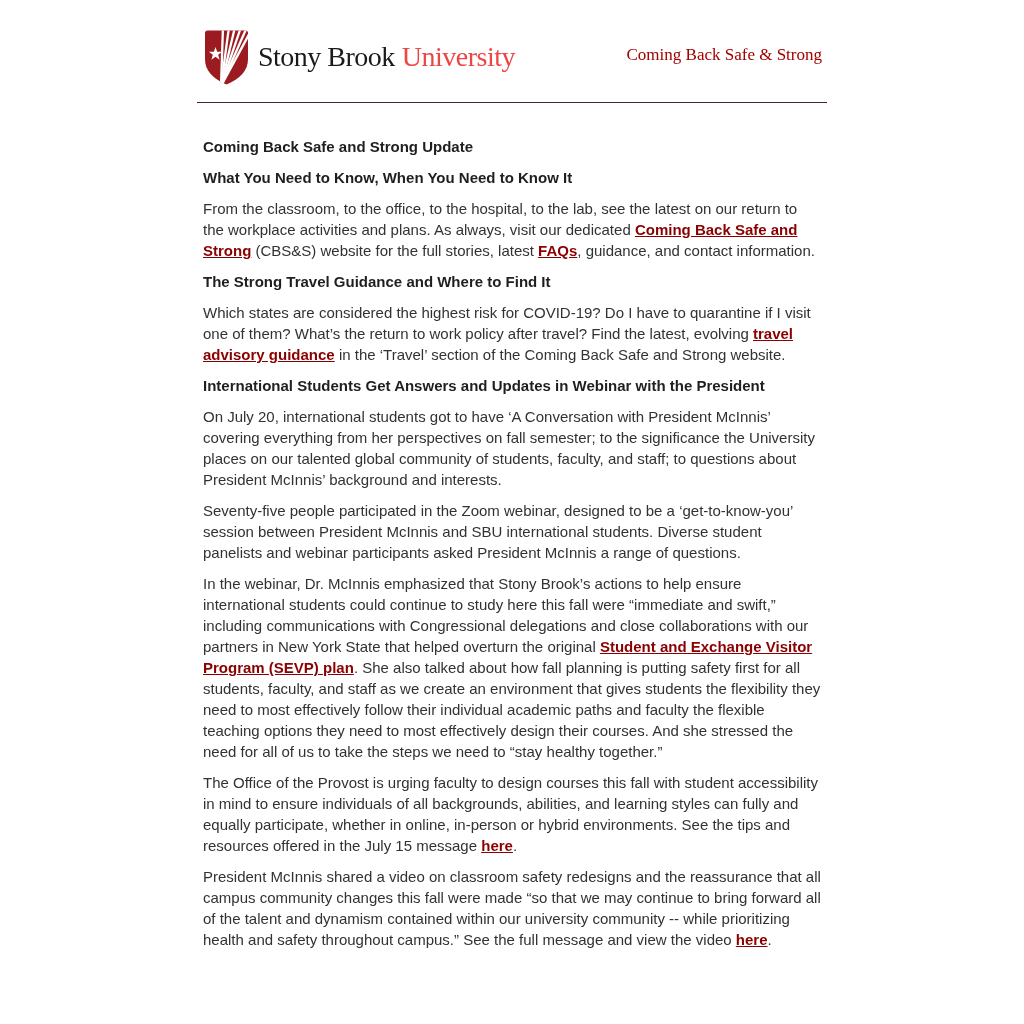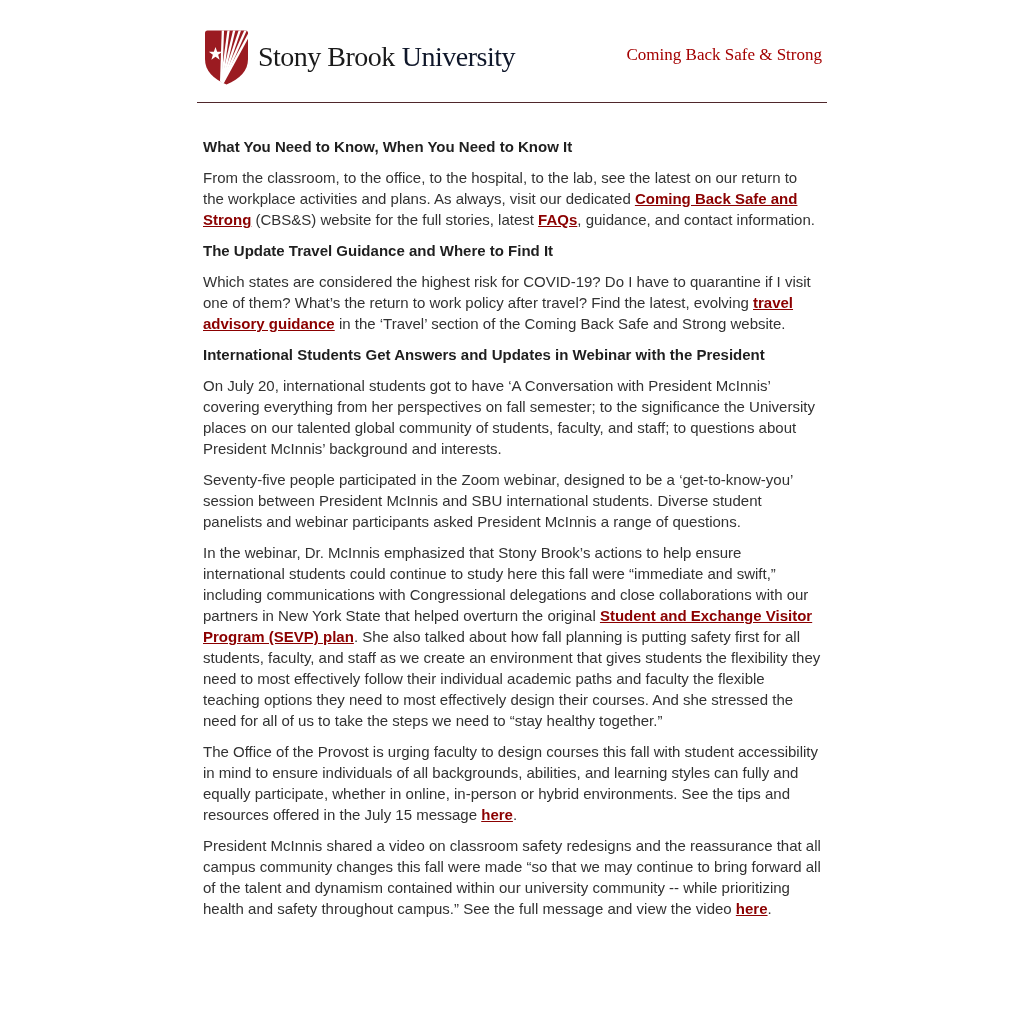--- a/index.html
+++ b/index.html
@@ -35,21 +35,21 @@
     display: block;
   }
   .logo-wordmark {
     font-family: "Liberation Serif", serif;
     font-size: 28px;
     letter-spacing: -0.5px;
     margin-left: 8px;
     white-space: nowrap;
   }
   .logo-word-primary { color: #1a1a1a; font-family: Liberation Serif, serif; }
-  .logo-word-secondary { color: #0f172a; margin-left: 7px; }
+  .logo-word-secondary { color: #ef4444; margin-left: 7px; }
   .newsletter-title {
     font-family: "Liberation Serif", serif;
     font-size: 17px;
     color: #a40000;
     white-space: nowrap;
     padding-bottom: 4px;
   }
   .divider {
     border: none;
     border-top: 1px solid #4f272b;
@@ -106,26 +106,27 @@
         <span class="logo-word-primary">Stony Brook</span><span class="logo-word-secondary">University</span>
       </span>
     </div>
     <div class="newsletter-title">Coming Back Safe &amp; Strong</div>
   </div>
 
   <hr class="divider">
 
   <div class="content">
 
+    <h3>Coming Back Safe and Strong Update</h3>
 
     <h3>What You Need to Know, When You Need to Know It</h3>
 
     <p><span>From the classroom, to the office, to the hospital, to the lab, see the latest on our return to the workplace activities and plans. As always, visit our dedicated </span><a class="body-link">Coming Back Safe and Strong</a><span> (CBS&amp;S) website for the full stories, latest </span><a class="body-link">FAQs</a><span>, guidance, and contact information.</span></p>
 
-    <h3>The Update Travel Guidance and Where to Find It</h3>
+    <h3>The Strong Travel Guidance and Where to Find It</h3>
 
     <p><span>Which states are considered the highest risk for COVID-19? Do I have to quarantine if I visit one of them? What’s the return to work policy after travel? Find the latest, evolving </span><a class="body-link">travel advisory guidance</a><span> in the ‘Travel’ section of the Coming Back Safe and Strong website.</span></p>
 
     <h3>International Students Get Answers and Updates in Webinar with the President</h3>
 
     <p><span>On July 20, international students got to have ‘A Conversation with President McInnis’ covering everything from her perspectives on fall semester; to the significance the University places on our talented global community of students, faculty, and staff; to questions about President McInnis’ background and interests.</span></p>
 
     <p><span>Seventy-five people participated in the Zoom webinar, designed to be a ‘get-to-know-you’ session between President McInnis and SBU international students. Diverse student panelists and webinar participants asked President McInnis a range of questions.</span></p>
 
     <p><span>In the webinar, Dr. McInnis emphasized that Stony Brook’s actions to help ensure international students could continue to study here this fall were “immediate and swift,” including communications with Congressional delegations and close collaborations with our partners in New York State that helped overturn the original </span><a class="body-link">Student and Exchange Visitor Program (SEVP) plan</a><span>. She also talked about how fall planning is putting safety first for all students, faculty, and staff as we create an environment that gives students the flexibility they need to most effectively follow their individual academic paths and faculty the flexible teaching options they need to most effectively design their courses. And she stressed the need for all of us to take the steps we need to “stay healthy together.”</span></p>

